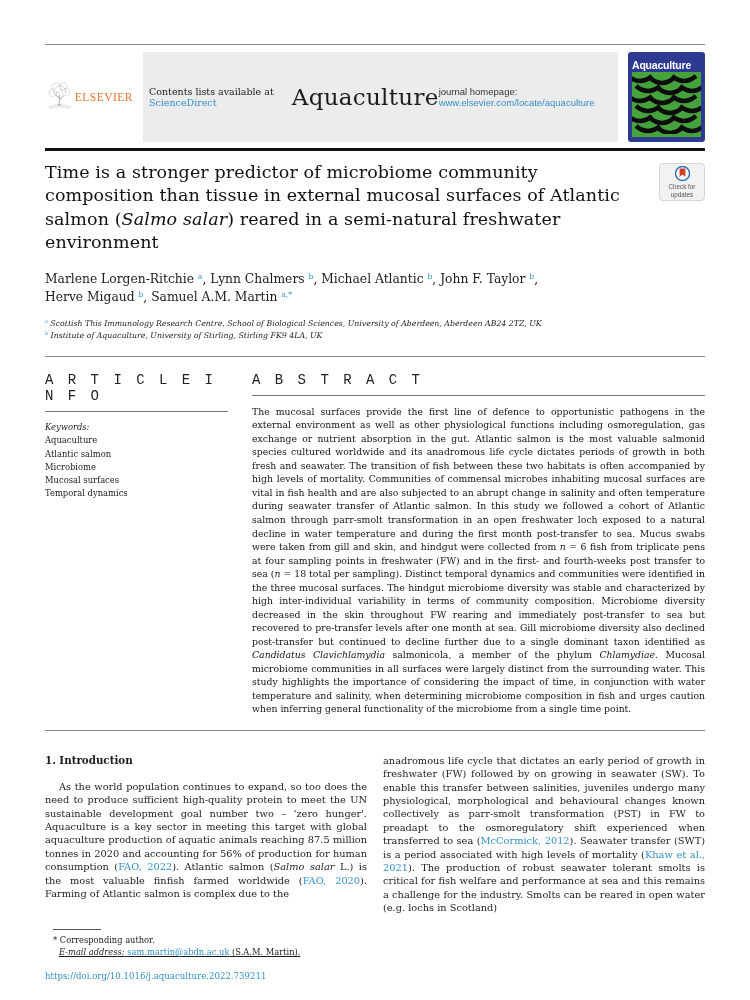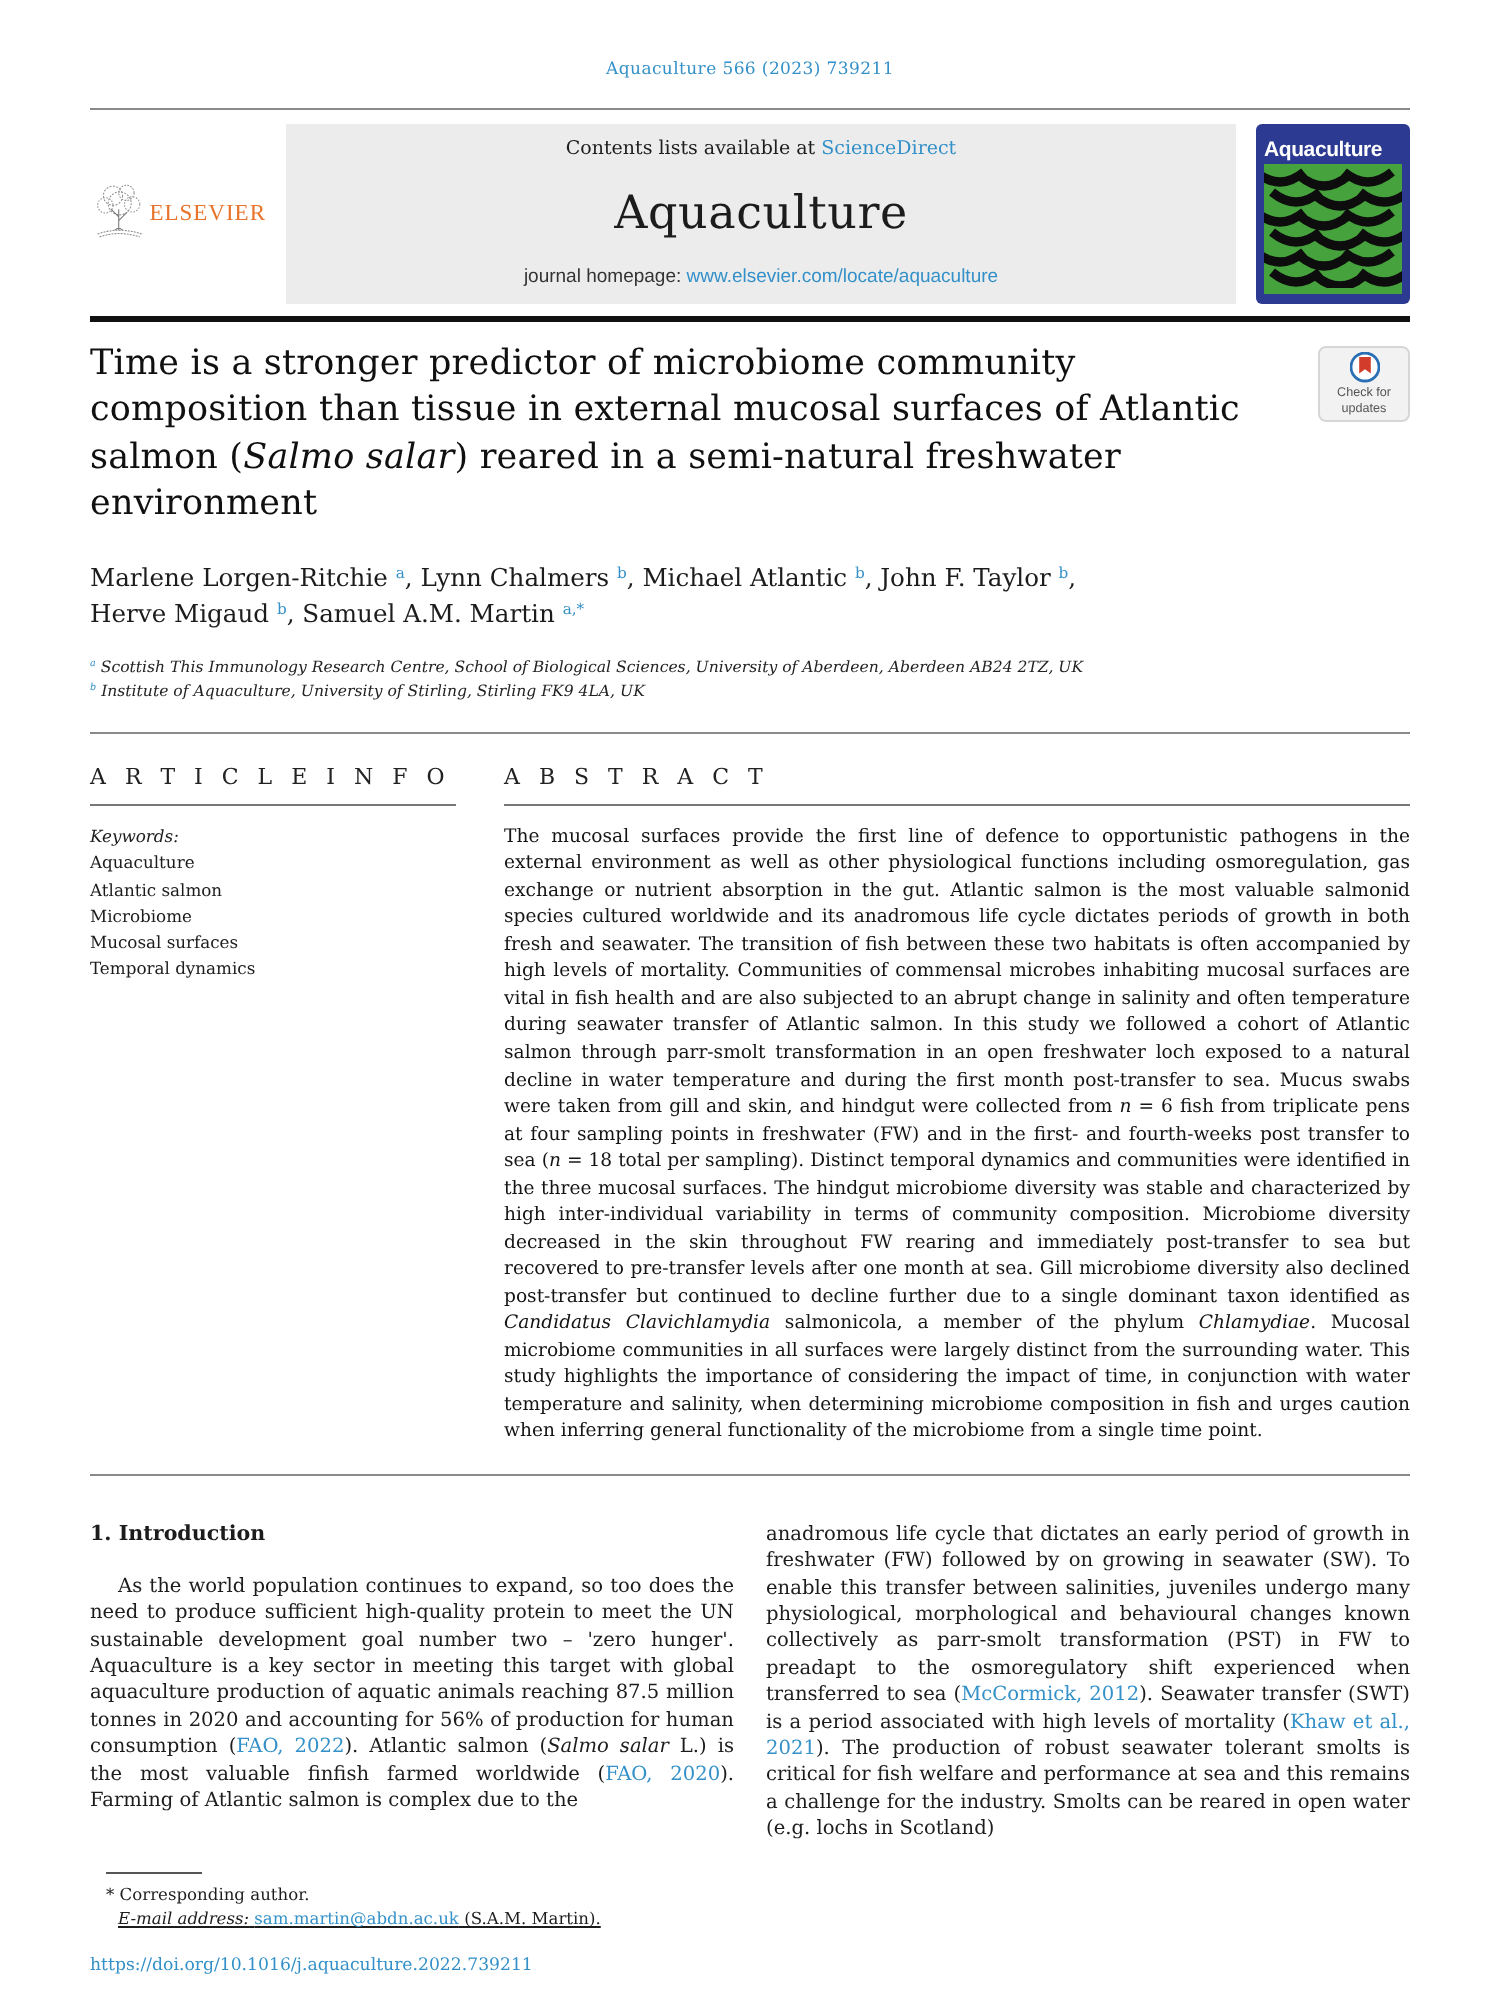--- a/index.html
+++ b/index.html
@@ -23,21 +23,21 @@
     text-align:center;font-size:8.5px;color:var(--link);letter-spacing:.2px;
   }
   .rule-thin{border:none;border-top:1px solid var(--rule);margin-top:14px;}
   
   .hdr{display:flex;align-items:stretch;margin-top:7px;height:90px;}
   .els-logo{width:88px;display:flex;flex-direction:row;align-items:center;justify-content:flex-end;padding-bottom:2px;}
   .els-logo svg{display:block;}
   .els-word{font-size:11.5px;color:var(--orange);letter-spacing:.5px;margin-top:1px;font-family:"Liberation Serif",serif;}
   .hdr-box{
     flex:1;background:var(--hdr-gray);margin:0 10px;
-    display:flex;flex-direction:column;align-items:center;justify-content:space-between;
+    display:flex;align-items:center;justify-content:space-between;
     padding:7px 6px 8px 6px;
   }
   .contents-line{font-size:9.5px;}
   .journal-title{font-size:23px;letter-spacing:.3px;}
   .homepage-line{font-family:"Liberation Sans",sans-serif;font-size:9.5px;color:#333;}
   .lnk{color:var(--link);text-decoration:none;cursor:pointer;}
   
   .cover{
     width:77px;height:90px;background:#2c3a92;border-radius:3px;
     padding:4px 4px 5px 4px;display:flex;flex-direction:column;cursor:pointer;
@@ -66,21 +66,21 @@
   .authors{margin-top:17px;font-size:12.3px;line-height:1.45;}
   .affils{margin-top:11px;font-style:italic;font-size:7.8px;line-height:1.55;color:#222;}
   .seg-link{color:var(--link);cursor:pointer;}
   .seg-italic{font-style:italic;}
   .seg-sup,.seg-sup-link{font-size:.62em;position:relative;top:-.5em;}
   .seg-sup-link{color:var(--link);cursor:pointer;}
   
   .ia-wrap{display:flex;margin-top:15px;}
   .ia-left{width:183px;flex:0 0 auto;}
   .ia-right{flex:1;margin-left:24px;}
-  .sec-head{font-size:11px;letter-spacing:3px;color:#222;}
+  .sec-head{font-size:14px;letter-spacing:3px;color:#222;font-family:Liberation Mono, monospace;}
   .head-rule{border:none;border-top:1px solid #777;margin-top:7px;margin-bottom:9px;}
   .kw-label{font-style:italic;font-size:8.4px;line-height:1.6;}
   .kw{font-size:8.4px;line-height:1.58;}
   .abstract{font-size:9.3px;line-height:1.455;text-align:justify;color:#141414;}
   .rule-mid{border:none;border-top:1px solid var(--rule);margin-top:14px;}
   
   .body-cols{display:flex;margin-top:23px;}
   .col{width:322px;flex:0 0 auto;}
   .col-gap{flex:1;}
   .h2{font-size:10.3px;font-weight:bold;margin-bottom:14px;}
@@ -92,21 +92,20 @@
   .fn-line{font-size:8.3px;line-height:1.5;padding-left:8px;}
   .fn-star{padding-left:8px;}
   .footer{margin-top:13px;}
   .doi{font-size:8.6px;color:var(--link);}
 </style>
 </head>
 <body>
 
 <div class="page">
 
-  <div class="citation">Aquaculture 566 (2023) 739211</div>
   <hr class="rule-thin">
 
   <div class="hdr">
     <div class="els-logo">
       <svg width="62" height="66" viewBox="0 0 62 66">
         <g fill="none" stroke="#8f8f8f" stroke-width="1.1">
           <circle cx="24" cy="16" r="10" stroke-dasharray="2 1.6"></circle>
           <circle cx="38" cy="13" r="8" stroke-dasharray="1.8 1.4"></circle>
           <circle cx="31" cy="24" r="12" stroke-dasharray="2 1.4"></circle>
           <circle cx="16" cy="26" r="8" stroke-dasharray="1.6 1.6"></circle>

